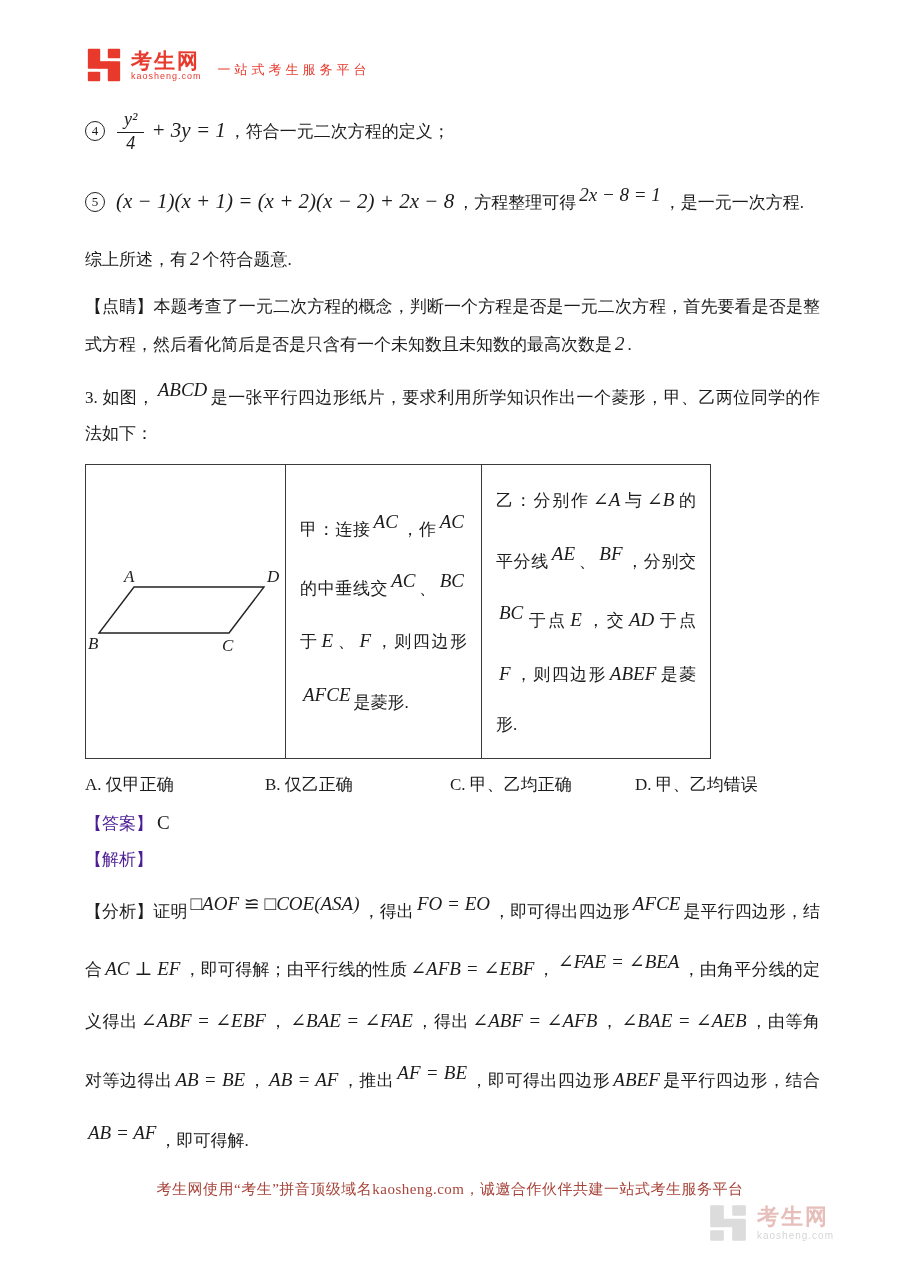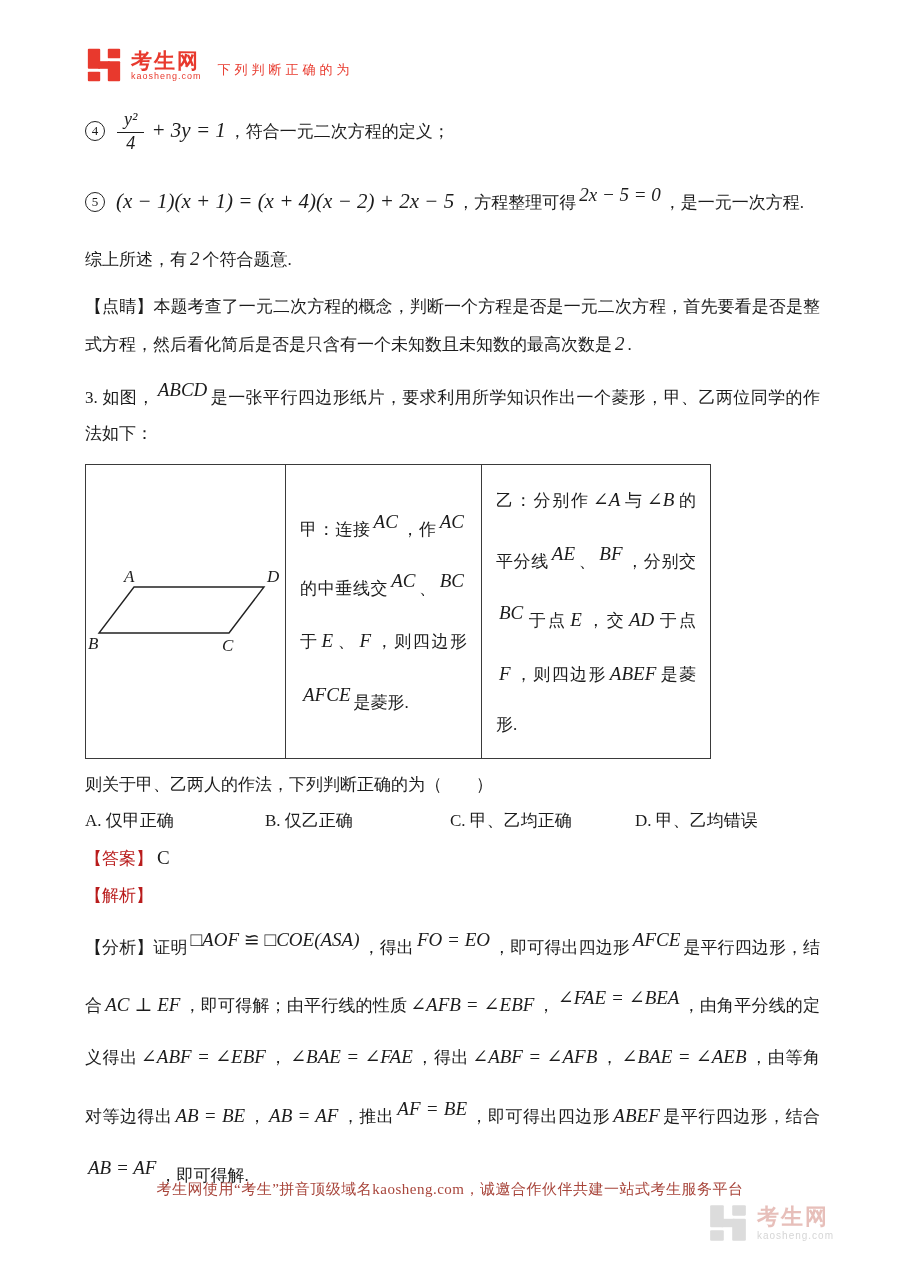--- a/index.html
+++ b/index.html
@@ -59,21 +59,21 @@
   .line-choice  { margin-top: 2px; }
   .line-dianjing{ margin-top: 10px; }
   .line-q3      { margin-top: 6px; }
   .line-qline   { margin-top: 6px; }
   .line-answer  { margin-top: 0; }
   .line-jiexi   { margin-top: 0; }
   .line-fenxi   { margin-top: 0; line-height: 2.75; }
   .line-xiangjie{ margin-top: 0; }
   .line-because { margin-top: 0; }
 
-  .blue { color: #b91c1c; }
+  .blue { color: #4c1d95; }
   .answer-val { font-family: "Liberation Serif", "DejaVu Serif", serif; font-size: 19px; margin-left: 4px; }
 
   
   .methods-table { border-collapse: collapse; margin: 12px 0 8px; table-layout: fixed; width: 625px; }
   .methods-table td {
     border: 1px solid #3a3a3a; vertical-align: middle;
     padding: 8px 14px; font-size: 17px; line-height: 2.85; height: 246px;
     text-align: justify;
   }
   .cell-diagram { padding: 0 !important; text-align: center; vertical-align: middle; }
@@ -116,26 +116,26 @@
           <rect x="24" y="3" width="13" height="10" rx="1"></rect>
           <rect x="24" y="16" width="13" height="21" rx="1"></rect>
           <rect x="14" y="16" width="12" height="8"></rect>
         </g>
       </svg>
       <div class="logo-text-wrap">
         <div class="logo-cn">考生网</div>
         <div class="logo-domain">kaosheng.com</div>
       </div>
     </div>
-    <div class="tagline">下列判断正确的为</div>
+    <div class="tagline">一站式考生服务平台</div>
   </header>
 
   <p class="para line-item4"><span class="seg-circ">4</span><span class="seg-frac"><span class="fnum">y²</span><span class="fden">4</span></span><span class="seg-mBig">+ 3y = 1</span><span class="seg-t">，符合一元二次方程的定义；</span></p>
 
-  <p class="para line-item5"><span class="seg-circ">5</span><span class="seg-mBig">(x − 1)(x + 1) = (x + 4)(x − 2) + 2x − 5</span><span class="seg-t">，方程整理可得</span><span class="seg-M">2x − 5 = 0</span><span class="seg-t">，是一元一次方程.</span></p>
+  <p class="para line-item5"><span class="seg-circ">5</span><span class="seg-mBig">(x − 1)(x + 1) = (x + 2)(x − 2) + 2x − 8</span><span class="seg-t">，方程整理可得</span><span class="seg-M">2x − 8 = 1</span><span class="seg-t">，是一元一次方程.</span></p>
 
   <p class="para line-summary"><span class="seg-t">综上所述，有</span><span class="seg-m">2</span><span class="seg-t">个符合题意.</span></p>
 
 
   <p class="para line-dianjing"><span class="seg-t">【点睛】本题考查了一元二次方程的概念，判断一个方程是否是一元二次方程，首先要看是否是整式方程，然后看化简后是否是只含有一个未知数且未知数的最高次数是</span><span class="seg-m">2</span><span class="seg-t">.</span></p>
 
   <p class="para line-q3"><span class="seg-t">3. 如图，</span><span class="seg-M">ABCD</span><span class="seg-t">是一张平行四边形纸片，要求利用所学知识作出一个菱形，甲、乙两位同学的作法如下：</span></p>
 
   <table class="methods-table">
     <colgroup>
@@ -153,21 +153,20 @@
           <text x="0" y="86">B</text>
           <text x="134" y="88">C</text>
         </svg>
       </td>
       <td><span class="seg-t">甲：连接</span><span class="seg-M">AC</span><span class="seg-t">，作</span><span class="seg-M">AC</span><span class="seg-t">的中垂线交</span><span class="seg-M">AC</span><span class="seg-t">、</span><span class="seg-M">BC</span><span class="seg-t">于</span><span class="seg-m">E</span><span class="seg-t">、</span><span class="seg-m">F</span><span class="seg-t">，则四边形</span><span class="seg-M">AFCE</span><span class="seg-t">是菱形.</span></td>
       <td><span class="seg-t">乙：分别作</span><span class="seg-m">∠A</span><span class="seg-t">与</span><span class="seg-m">∠B</span><span class="seg-t">的平分线</span><span class="seg-M">AE</span><span class="seg-t">、</span><span class="seg-M">BF</span><span class="seg-t">，分别交</span><span class="seg-M">BC</span><span class="seg-t">于点</span><span class="seg-m">E</span><span class="seg-t">，交</span><span class="seg-m">AD</span><span class="seg-t">于点</span><span class="seg-m">F</span><span class="seg-t">，则四边形</span><span class="seg-m">ABEF</span><span class="seg-t">是菱形.</span></td>
     </tr>
   </tbody>
     </table>
 
-  <p class="para line-qline"><span class="seg-t">则关于甲、乙两人的作法，下列判断正确的为（　　）</span></p>
 
   <div class="options-row">
     <span class="option">A. 仅甲正确</span>
     <span class="option">B. 仅乙正确</span>
     <span class="option">C. 甲、乙均正确</span>
     <span class="option">D. 甲、乙均错误</span>
   </div>
 
   <p class="para line-answer"><span class="blue">【答案】</span><span class="answer-val">C</span></p>
 

